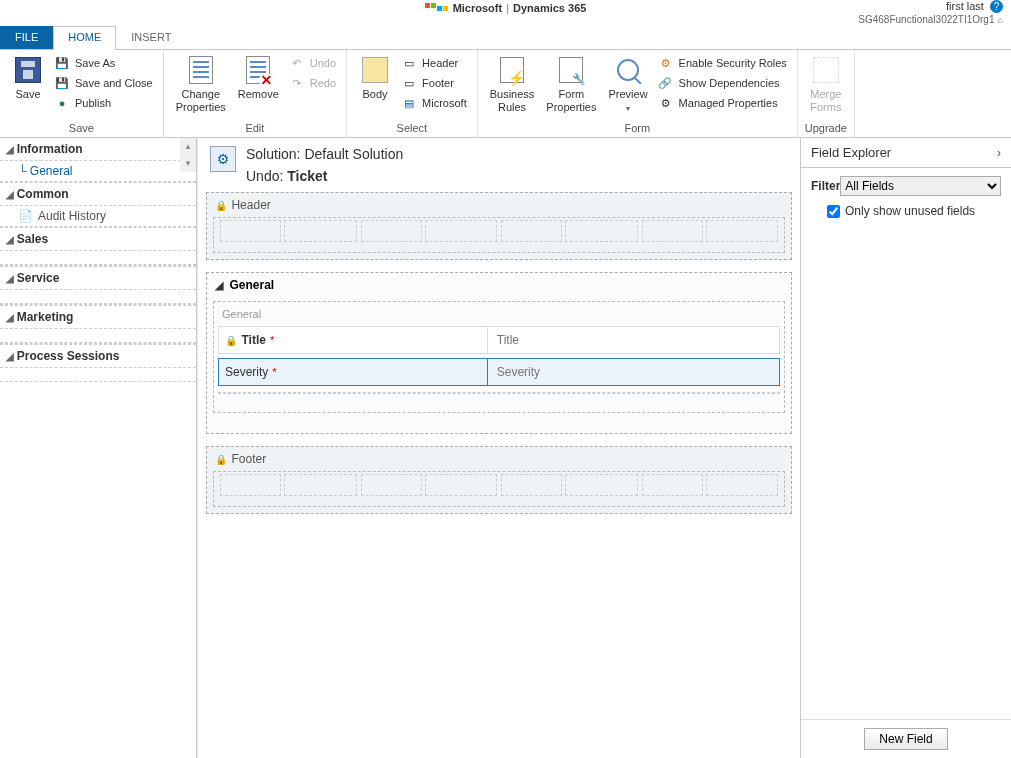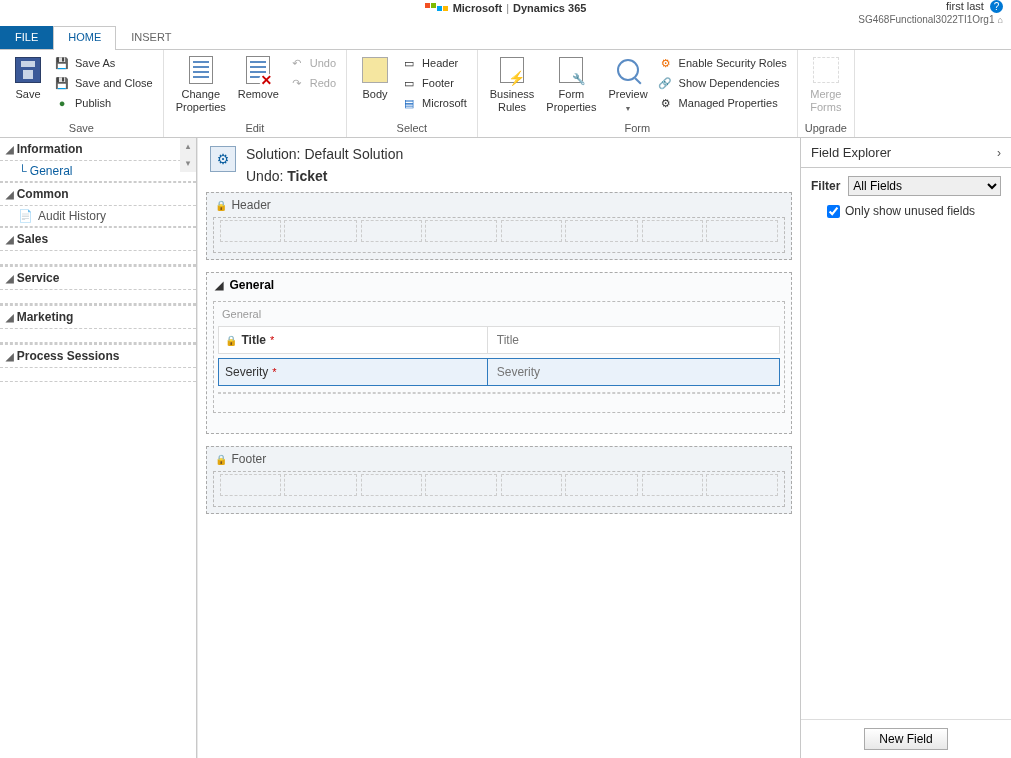--- a/index.html
+++ b/index.html
@@ -94,21 +94,21 @@
   .field-cell-label .lock { color:#c00; font-size:10px;}
   .field-cell-label .req { color:#c00; font-size:11px;}
   .field-cell-input { flex:1; border:1px solid #ddd; border-left:none; padding:3px; background:#fff;}
   .field-cell-input .phold { border:none; width:100%; height:20px; padding: 2px 6px; font-size:12px; color:#999; background:transparent;}
   .dash-row { border-top:1px dashed #ccc; border-bottom:1px dashed #ccc; height:0; margin: 6px 0;}
 
   
   .right-panel { width: 211px; border-left: 1px solid #c8c8c8; background:#fff; display:flex; flex-direction:column;}
   .rp-head { padding: 7px 10px; font-size:13px; color:#333; border-bottom:1px solid #c8c8c8; display:flex; justify-content:space-between; align-items:center;}
   .rp-head .car { font-size:12px; color:#555;}
-  .rp-filter { padding: 8px 10px; display:flex; align-items:center; gap:8px;}
+  .rp-filter { padding: 8px 10px; display:flex; align-items:center; gap:0;}
   .rp-filter label { font-weight:bold; font-size:12px;}
   .rp-filter select { flex:1; font-size:12px; height:20px; border:1px solid #aaa;}
   .rp-check { padding: 0 10px 8px 26px; display:flex; align-items:center; gap:5px; font-size:12px;}
   .rp-body { flex:1; border-bottom:1px solid #ddd;}
   .rp-footer { padding: 8px; text-align:center;}
   .rp-footer button { font-size:12px; padding: 3px 14px; border:1px solid #aaa; background:linear-gradient(#fff,#e8e8e8); cursor:pointer;}
   
   
   .g-green{color:#2e7d32;} .g-blue{color:#1565c0;} .g-orange{color:#ef6c00;}
 </style>

